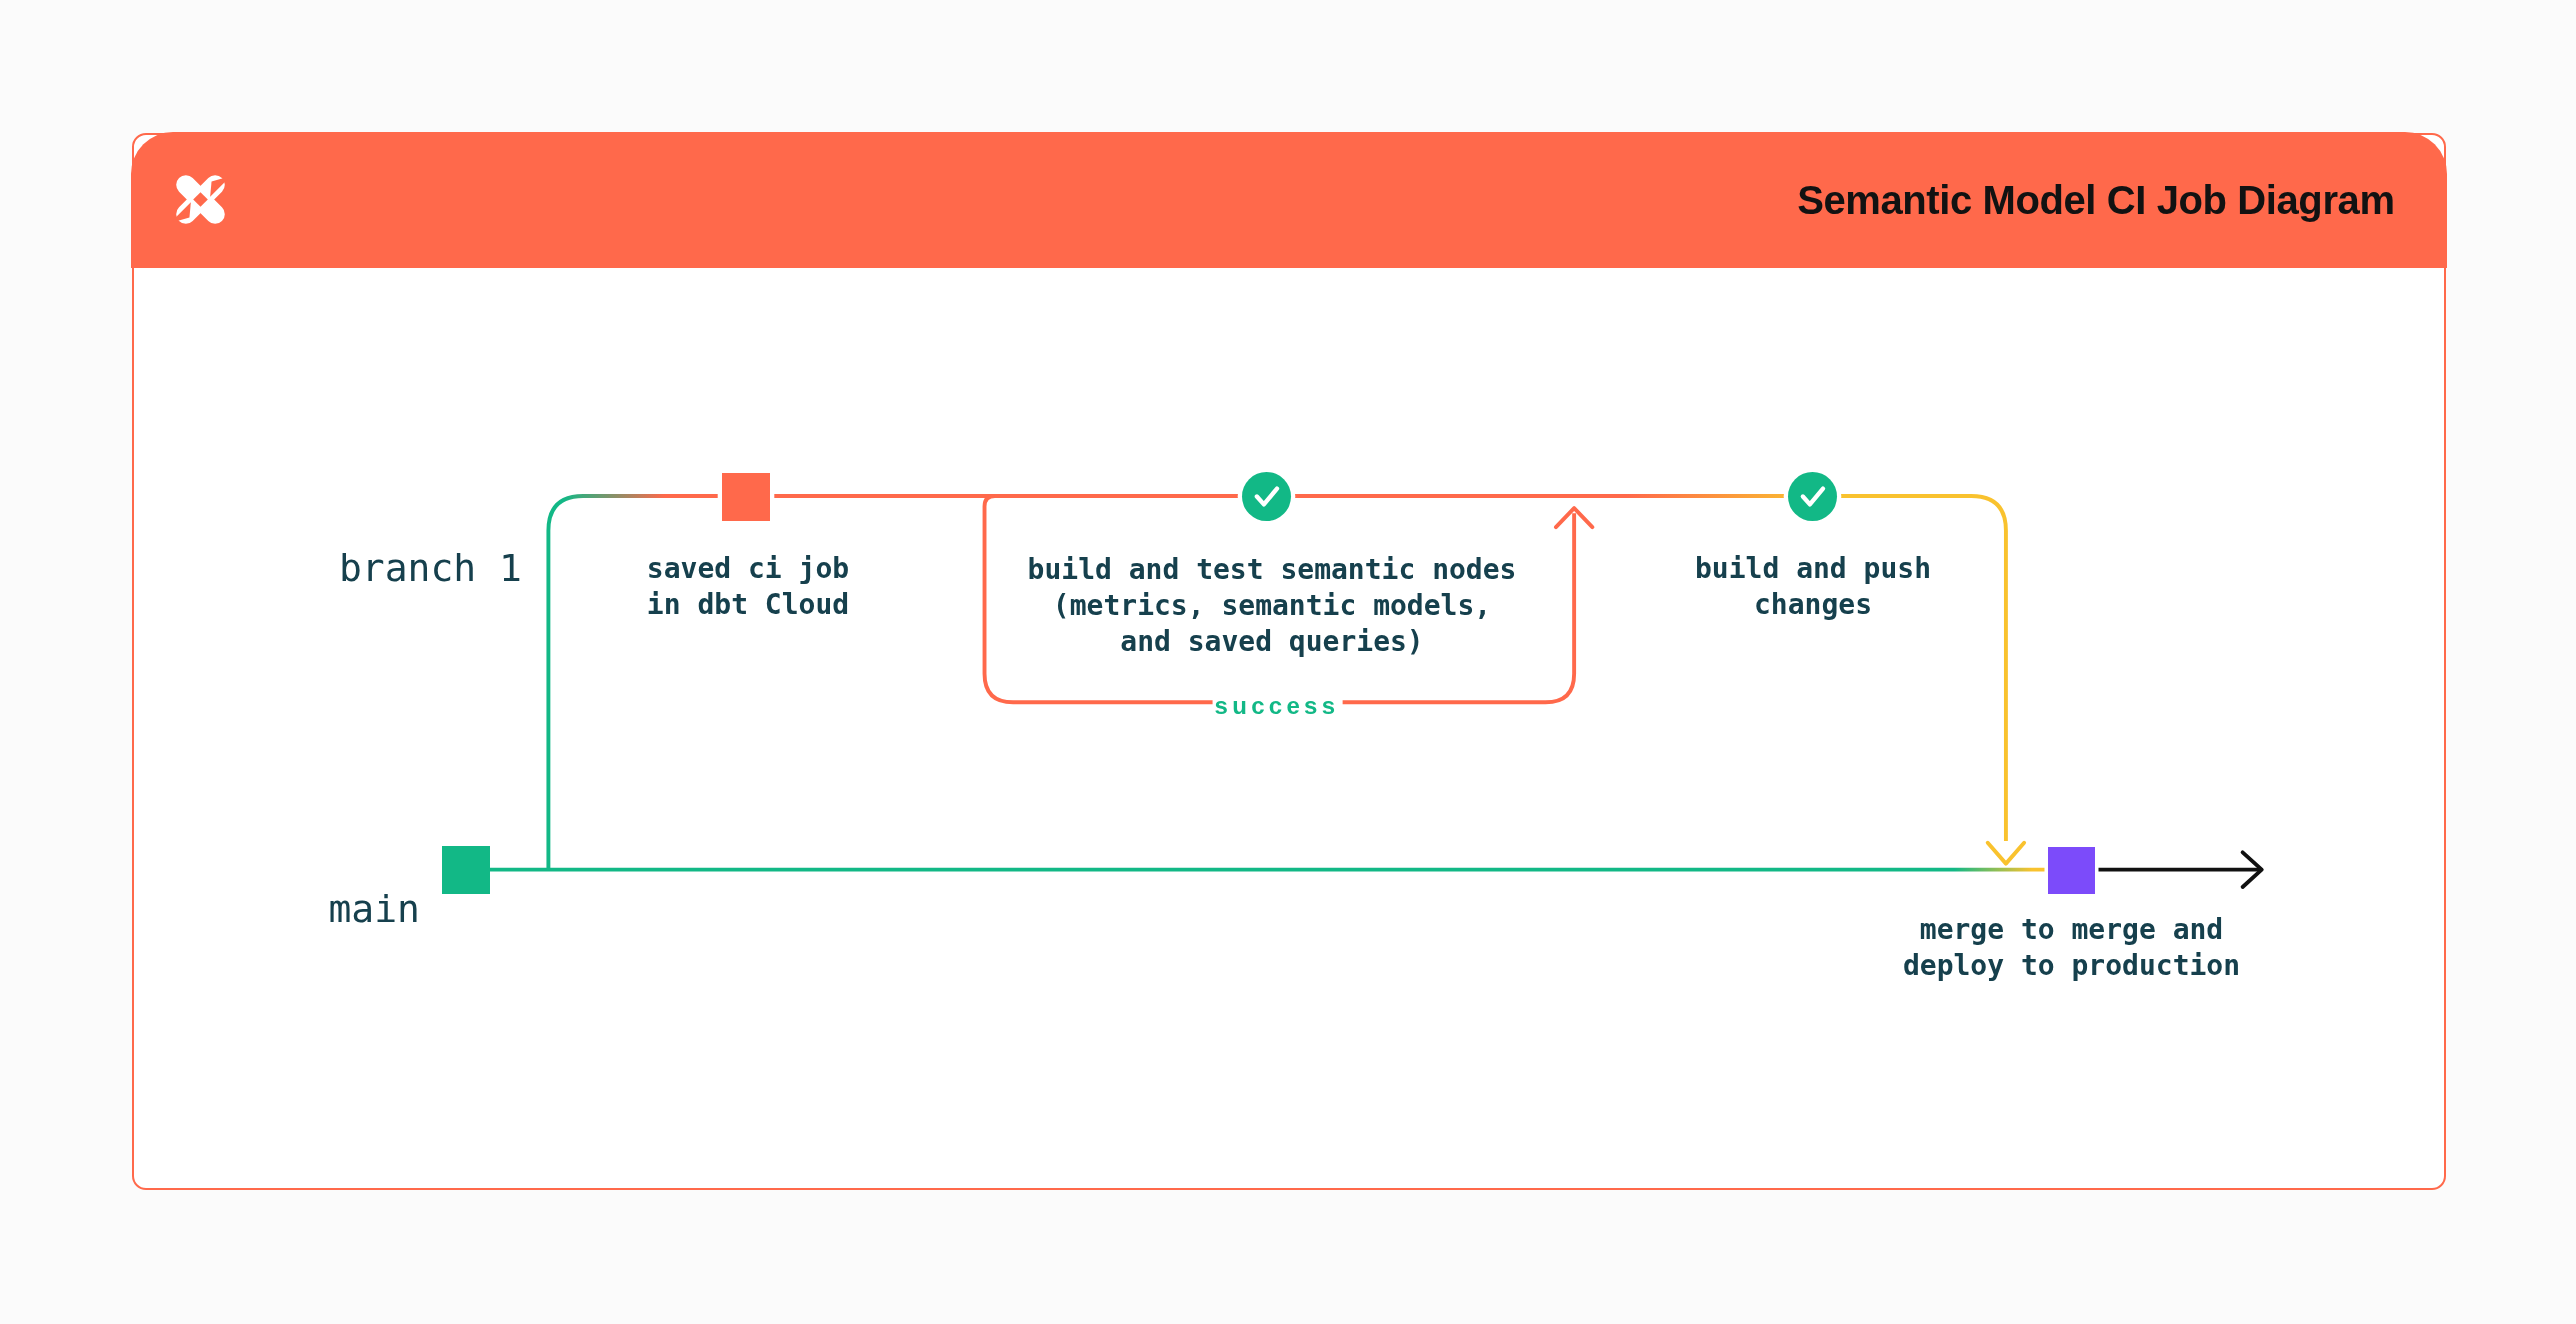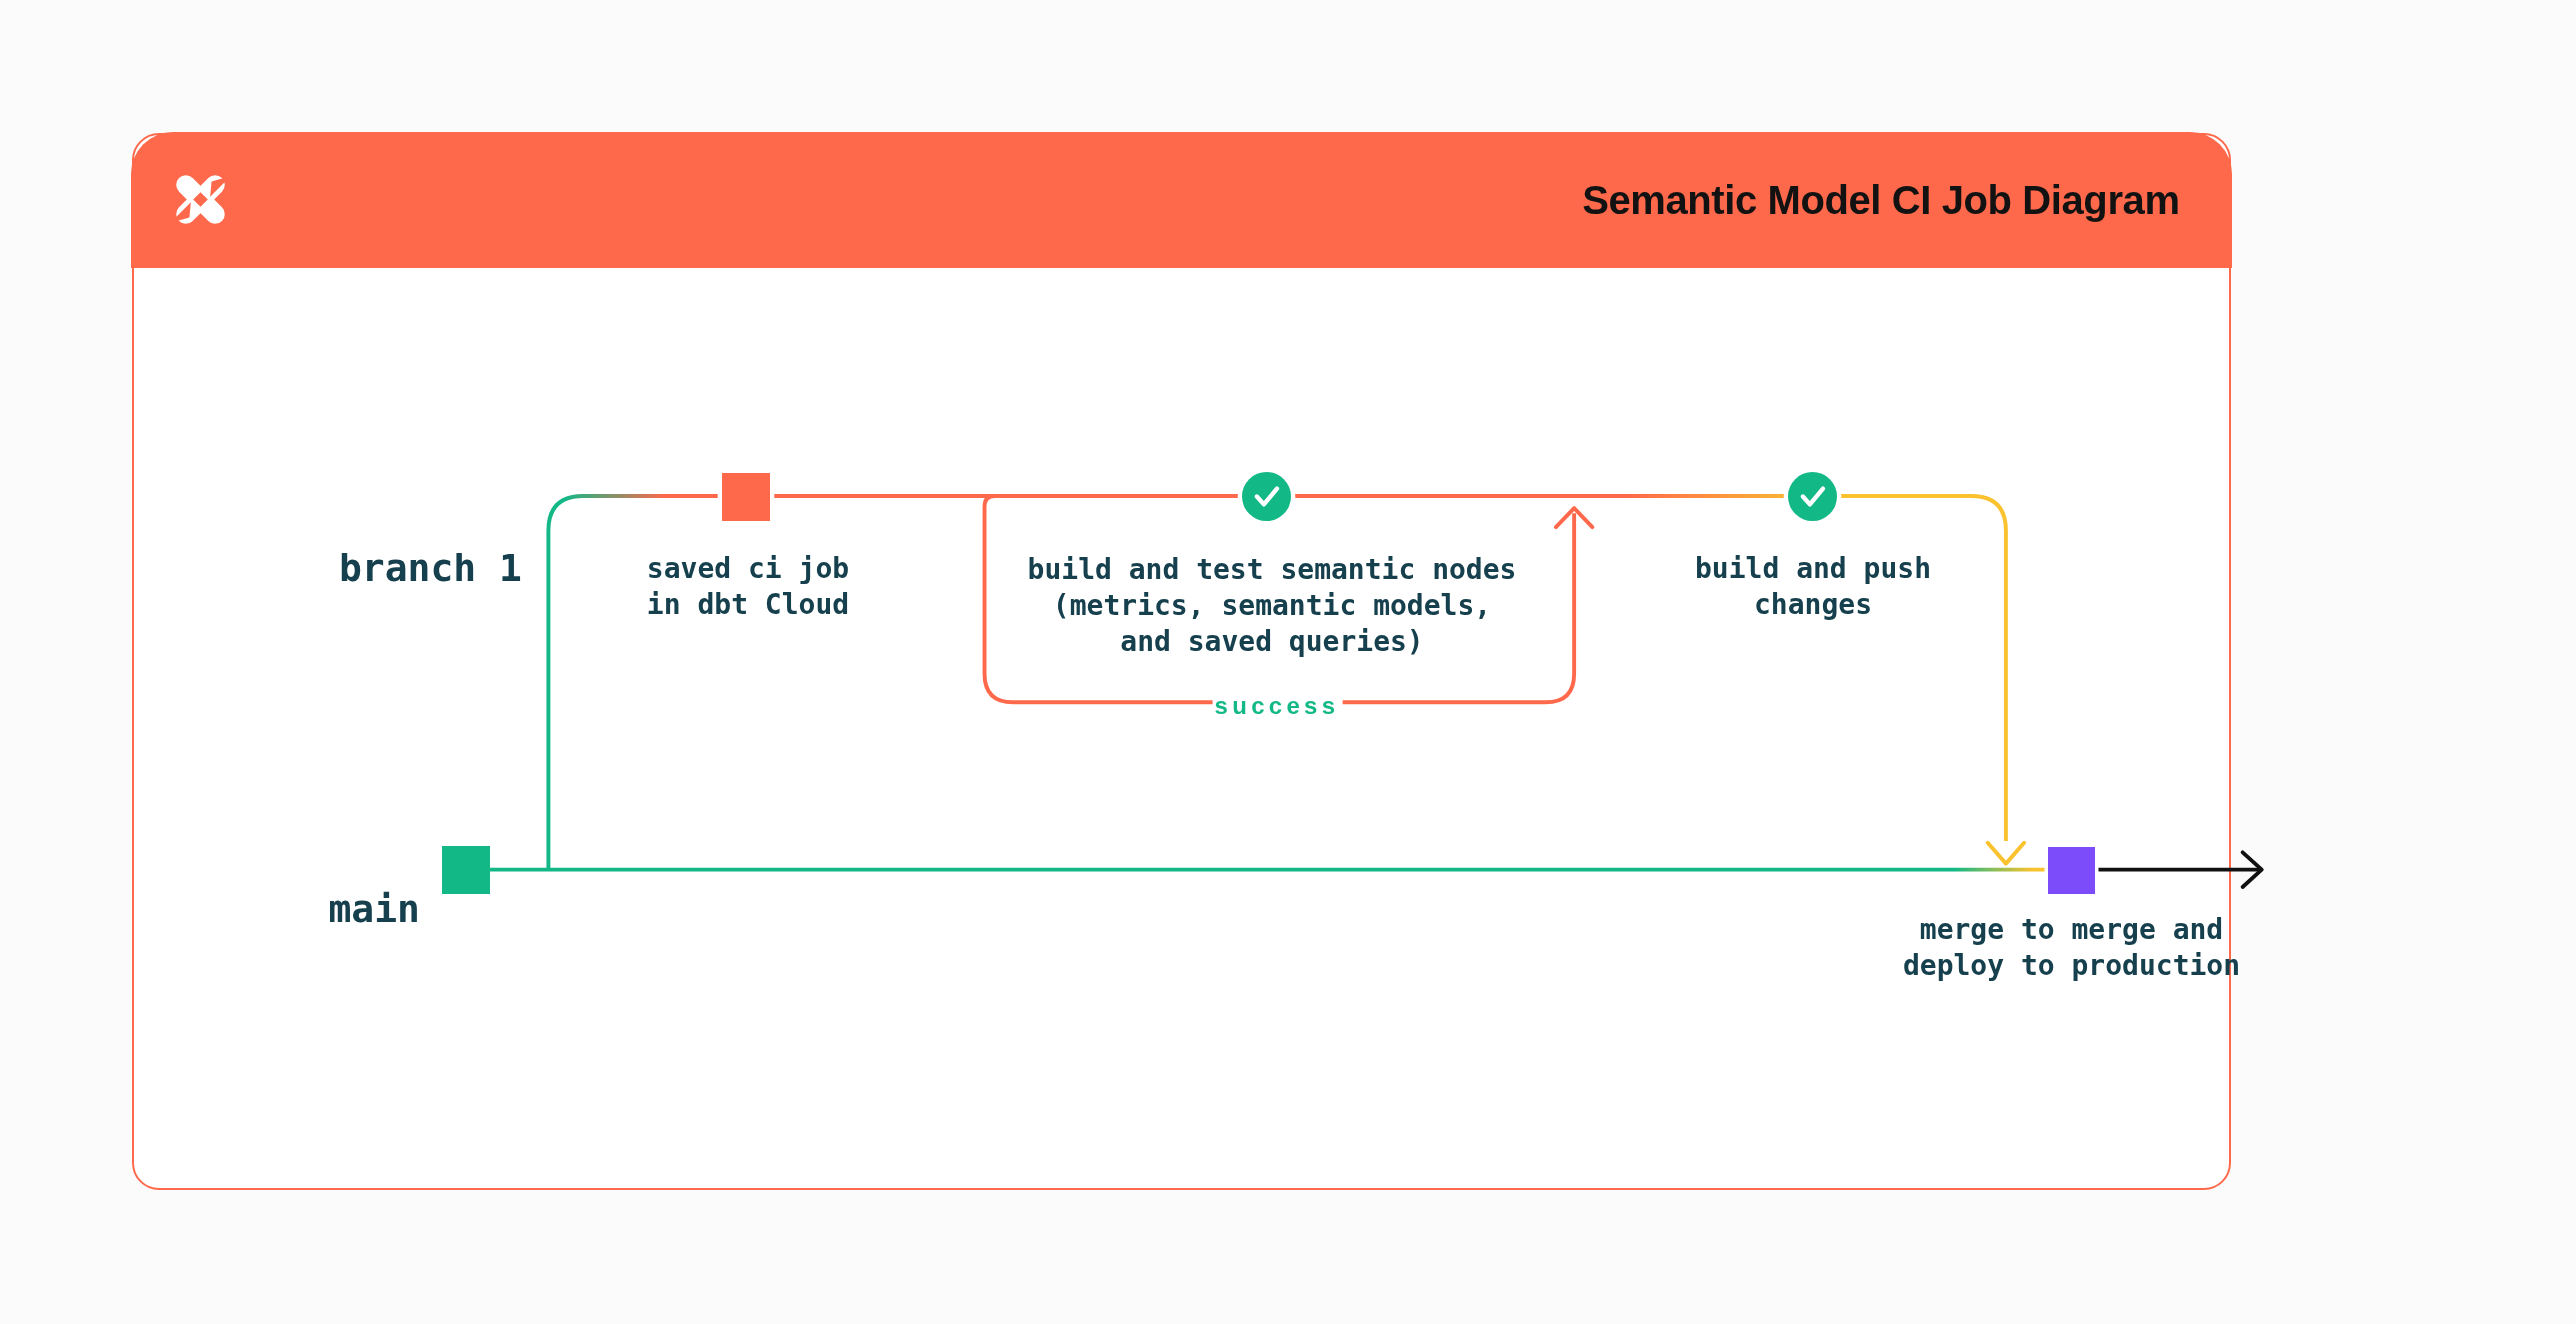--- a/index.html
+++ b/index.html
@@ -4,38 +4,38 @@
 <style>
   :root{
     --coral:#FF694B; --green:#12B886; --yellow:#F9C22E; --purple:#7C4BFA;
     --ink:#16404D; --title:#121212; --bg:#FBFBFB; --card:#FFFFFF;
   }
   *{margin:0;padding:0;box-sizing:border-box;}
   html,body{width:2576px;height:1324px;}
   body{background:var(--bg);font-family:"DejaVu Sans Mono","Liberation Mono",monospace;position:relative;overflow:hidden;}
 
   .card{
-    position:absolute;left:132px;top:133px;width:2099px;height:1057px;
-    background:var(--card);border:2.6px solid var(--coral);border-radius:27px;
+    position:absolute;left:132px;top:133px;width:2314px;height:1057px;
+    background:var(--card);border:2.6px solid var(--coral);border-radius:14px;
   }
   .header{
     position:absolute;left:-2.6px;top:-2.6px;right:-2.6px;height:136px;
     background:var(--coral);border-radius:42px 42px 0 0;
   }
   .logo{position:absolute;left:35px;top:33px;width:69px;height:69px;}
   .title{
     position:absolute;right:52px;top:50%;transform:translateY(-50%);
     font-family:"Liberation Sans","DejaVu Sans",sans-serif;font-weight:700;
     font-size:40px;letter-spacing:-0.4px;color:var(--title);white-space:nowrap;
   }
 
   svg.wires{position:absolute;left:0;top:0;width:2576px;height:1324px;z-index:1;}
 
   .lane-label{
-    position:absolute;z-index:3;color:var(--ink);font-weight:700;
+    position:absolute;z-index:3;color:var(--ink);font-weight:400;
     font-size:38px;line-height:45px;text-align:right;white-space:nowrap;
   }
   .lane-branch{left:260px;top:546px;width:262px;}
   .lane-main{left:260px;top:887px;width:160px;}
 
   .node{position:absolute;z-index:2;}
   .sq{width:48px;height:48px;}
   .sq-orange{left:722px;top:473px;background:var(--coral);box-shadow:0 0 0 4.3px #fff;}
   .sq-green{left:442px;top:846px;background:var(--green);}
   .sq-purple{left:2048px;top:847px;width:47px;height:47px;background:var(--purple);box-shadow:0 0 0 3.5px #fff;}

